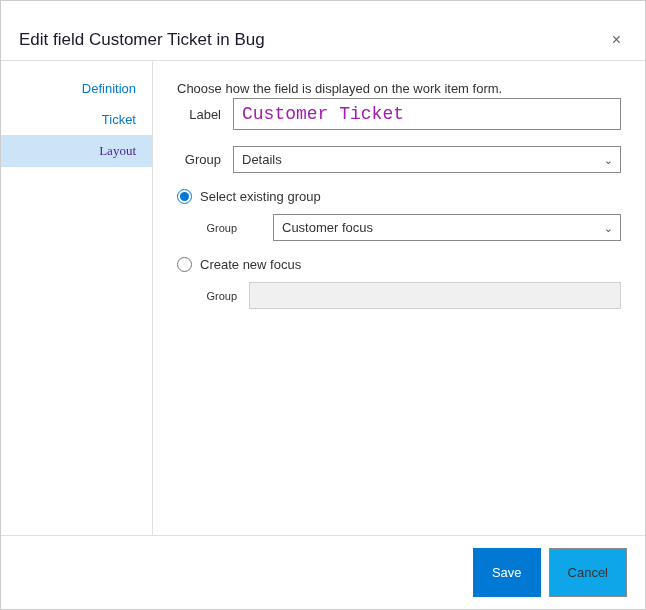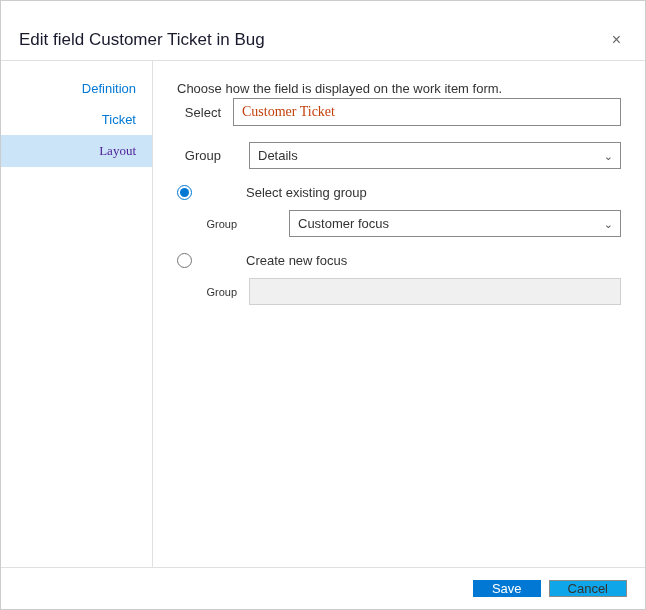--- a/index.html
+++ b/index.html
@@ -107,30 +107,29 @@
     }
 
     .form-control {
       flex: 1;
     }
 
     .text-input {
       width: 100%;
       padding: 5px 8px;
       border: 1px solid #8a8a8a;
-      font-size: 14px;
-      font-family: Liberation Serif, serif;
-      color: #c2410c;
+      font-size: 18px;
+      font-family: Liberation Mono, monospace;
+      color: #a21caf;
       outline: none;
     }
 
     .select-wrapper {
       position: relative;
       width: 100%;
-      margin-left: 16px;
     }
 
     .select-control {
       width: 100%;
       padding: 5px 30px 5px 8px;
       border: 1px solid #8a8a8a;
       font-size: 13px;
       font-family: "Segoe UI", Arial, sans-serif;
       color: #333;
       background: #fff;
@@ -151,21 +150,20 @@
     }
 
     .radio-section {
       margin-bottom: 12px;
     }
 
     .radio-row {
       display: flex;
       align-items: flex-end;
       margin-bottom: 10px;
-      gap: 46px;
     }
 
     .radio-input {
       margin: 0;
       width: 15px;
       height: 15px;
       cursor: pointer;
       accent-color: #0078d4;
     }
 
@@ -204,21 +202,21 @@
 
     .dialog-footer {
       border-top: 1px solid #e0e0e0;
       padding: 12px 18px;
       display: flex;
       justify-content: flex-end;
       gap: 8px;
     }
 
     .btn {
-      padding: 0 18px;
+      padding: 16px 18px;
       font-size: 13px;
       font-family: "Segoe UI", Arial, sans-serif;
       cursor: pointer;
       border: 1px solid transparent;
       min-width: 64px;
     }
 
     .btn-primary {
       background: #0078d4;
       color: #fff;
@@ -252,21 +250,21 @@
       </div>
       <div class="sidebar-item active">
         <span>Layout</span>
       </div>
     </div>
 
     <div class="main-content">
       <p class="description">Choose how the field is displayed on the work item form.</p>
 
       <div class="form-row">
-        <span class="form-label">Select</span>
+        <span class="form-label">Label</span>
         <div class="form-control">
           <input type="text" class="text-input" value="Customer Ticket" style="">
         </div>
       </div>
 
       <div class="form-row">
         <span class="form-label">Group</span>
         <div class="form-control select-wrapper">
           <select class="select-control">
             <option>Details</option>

